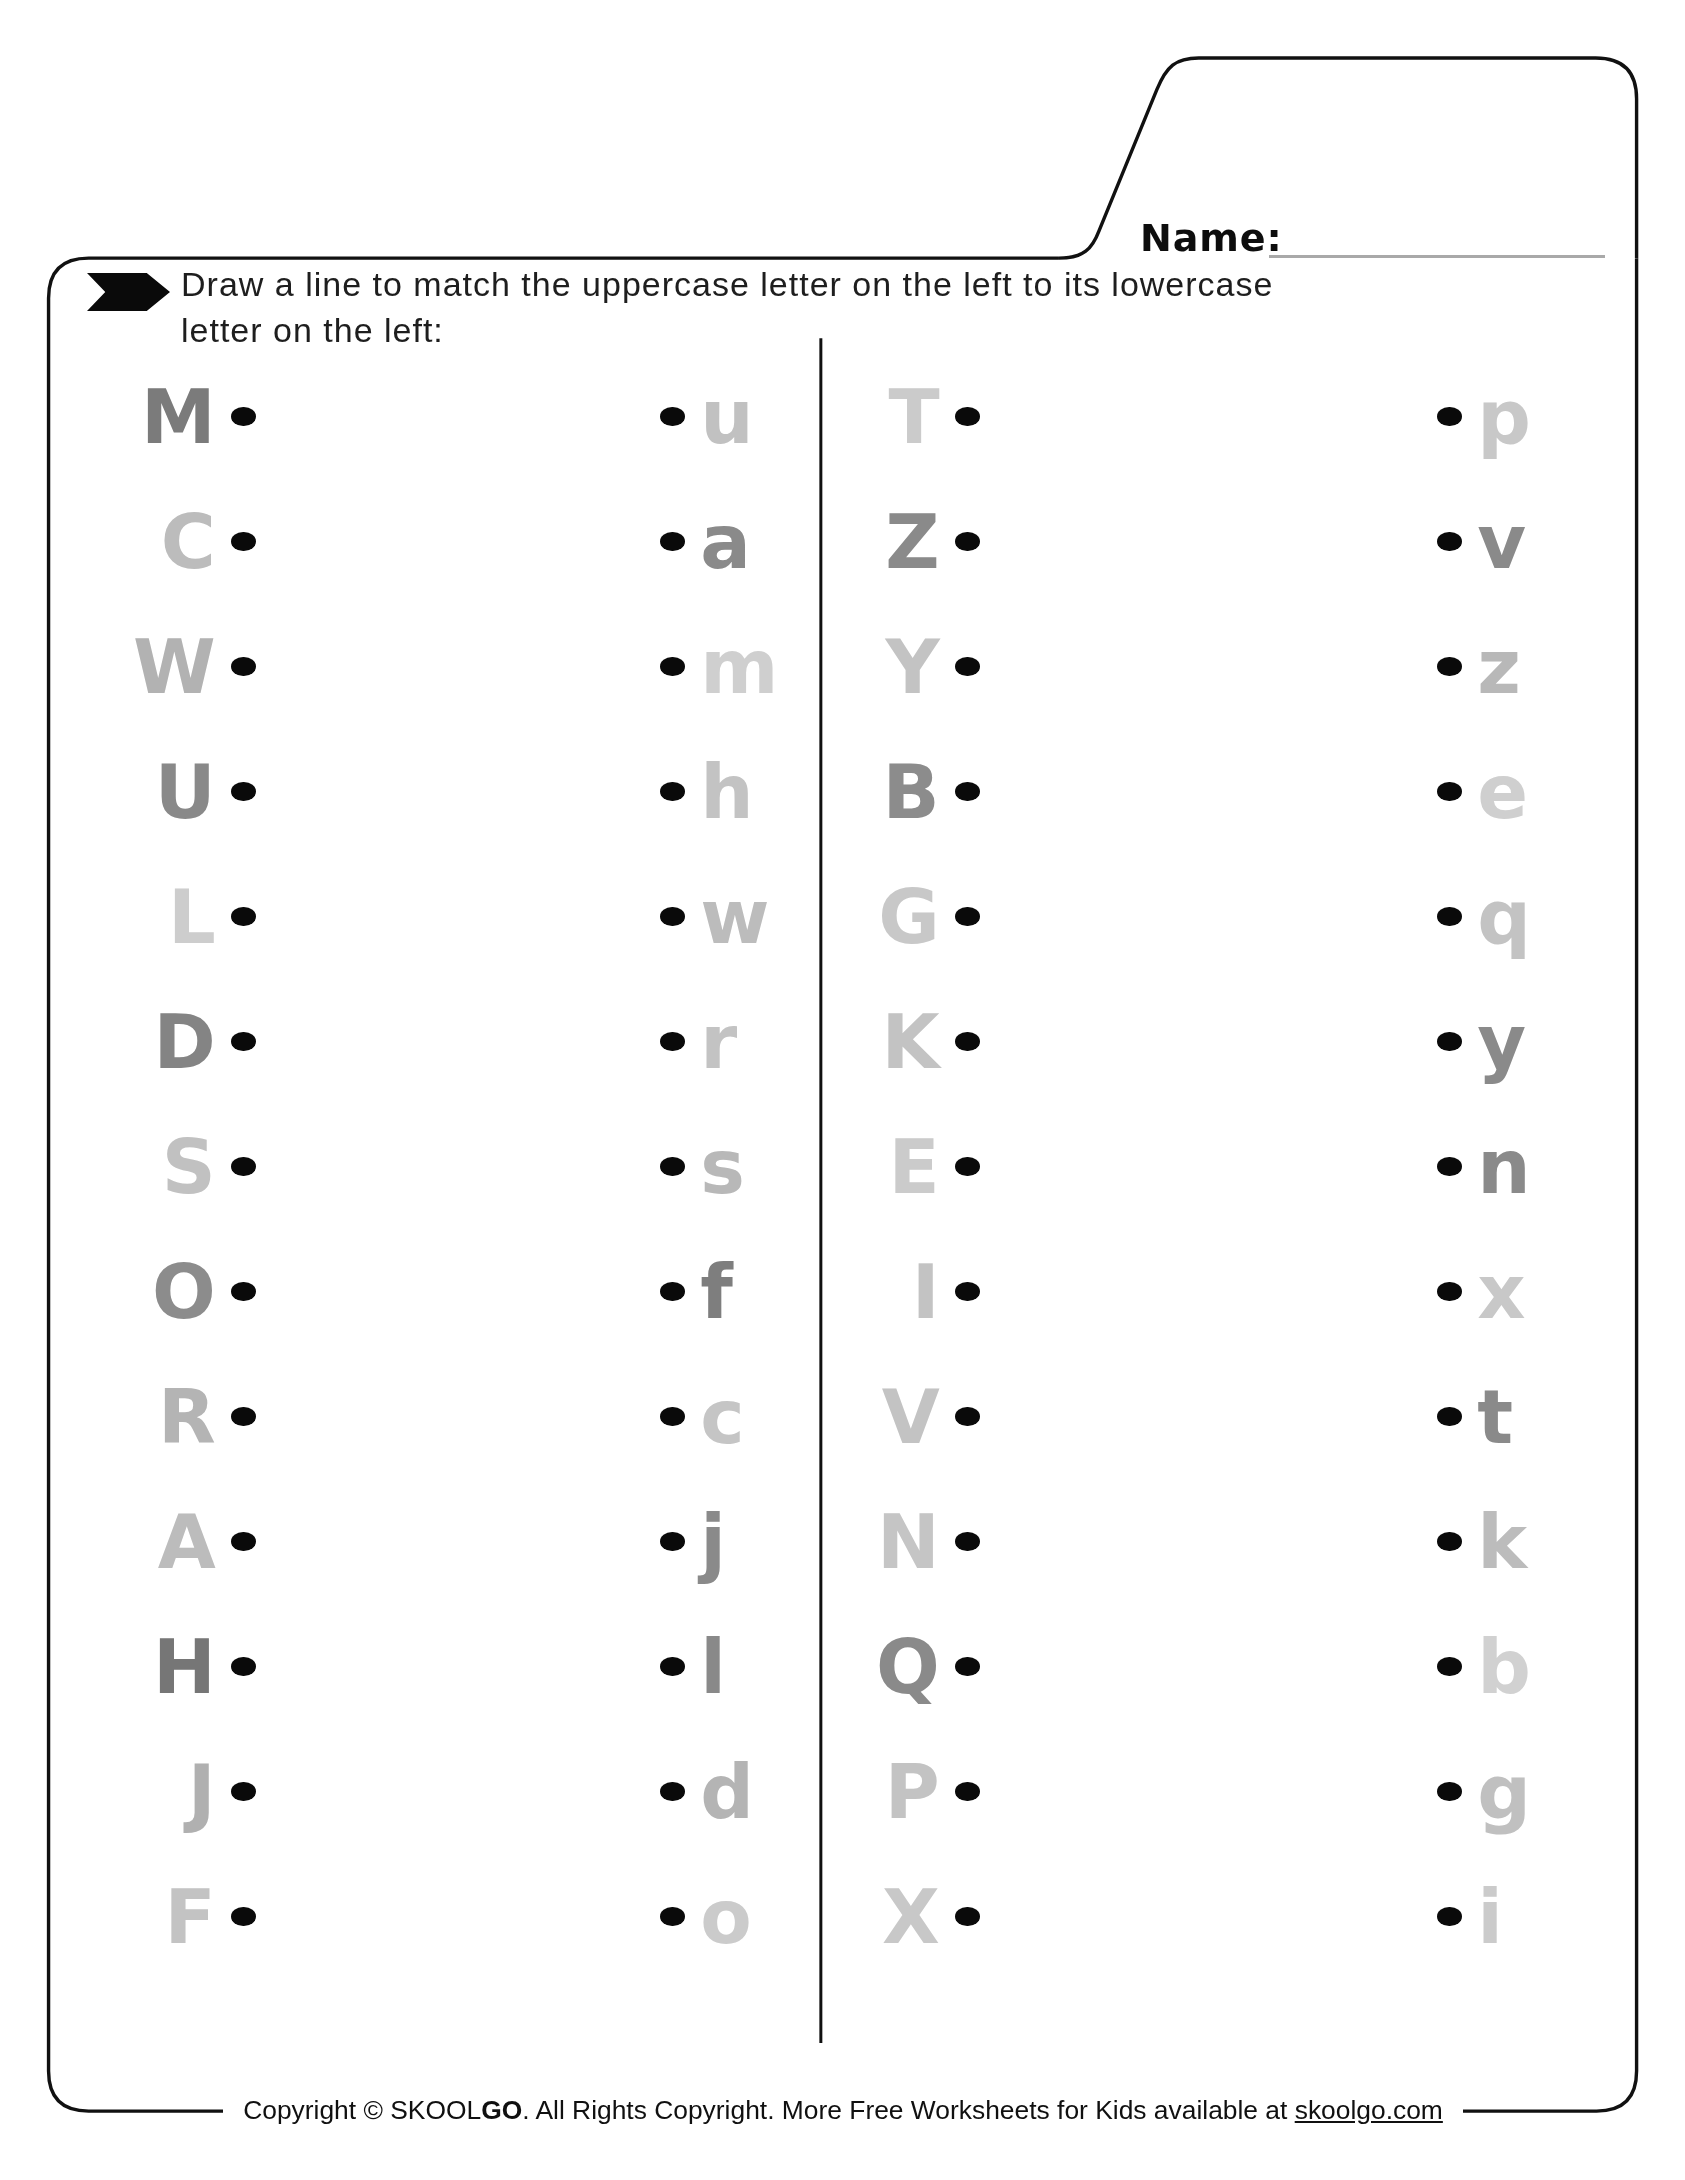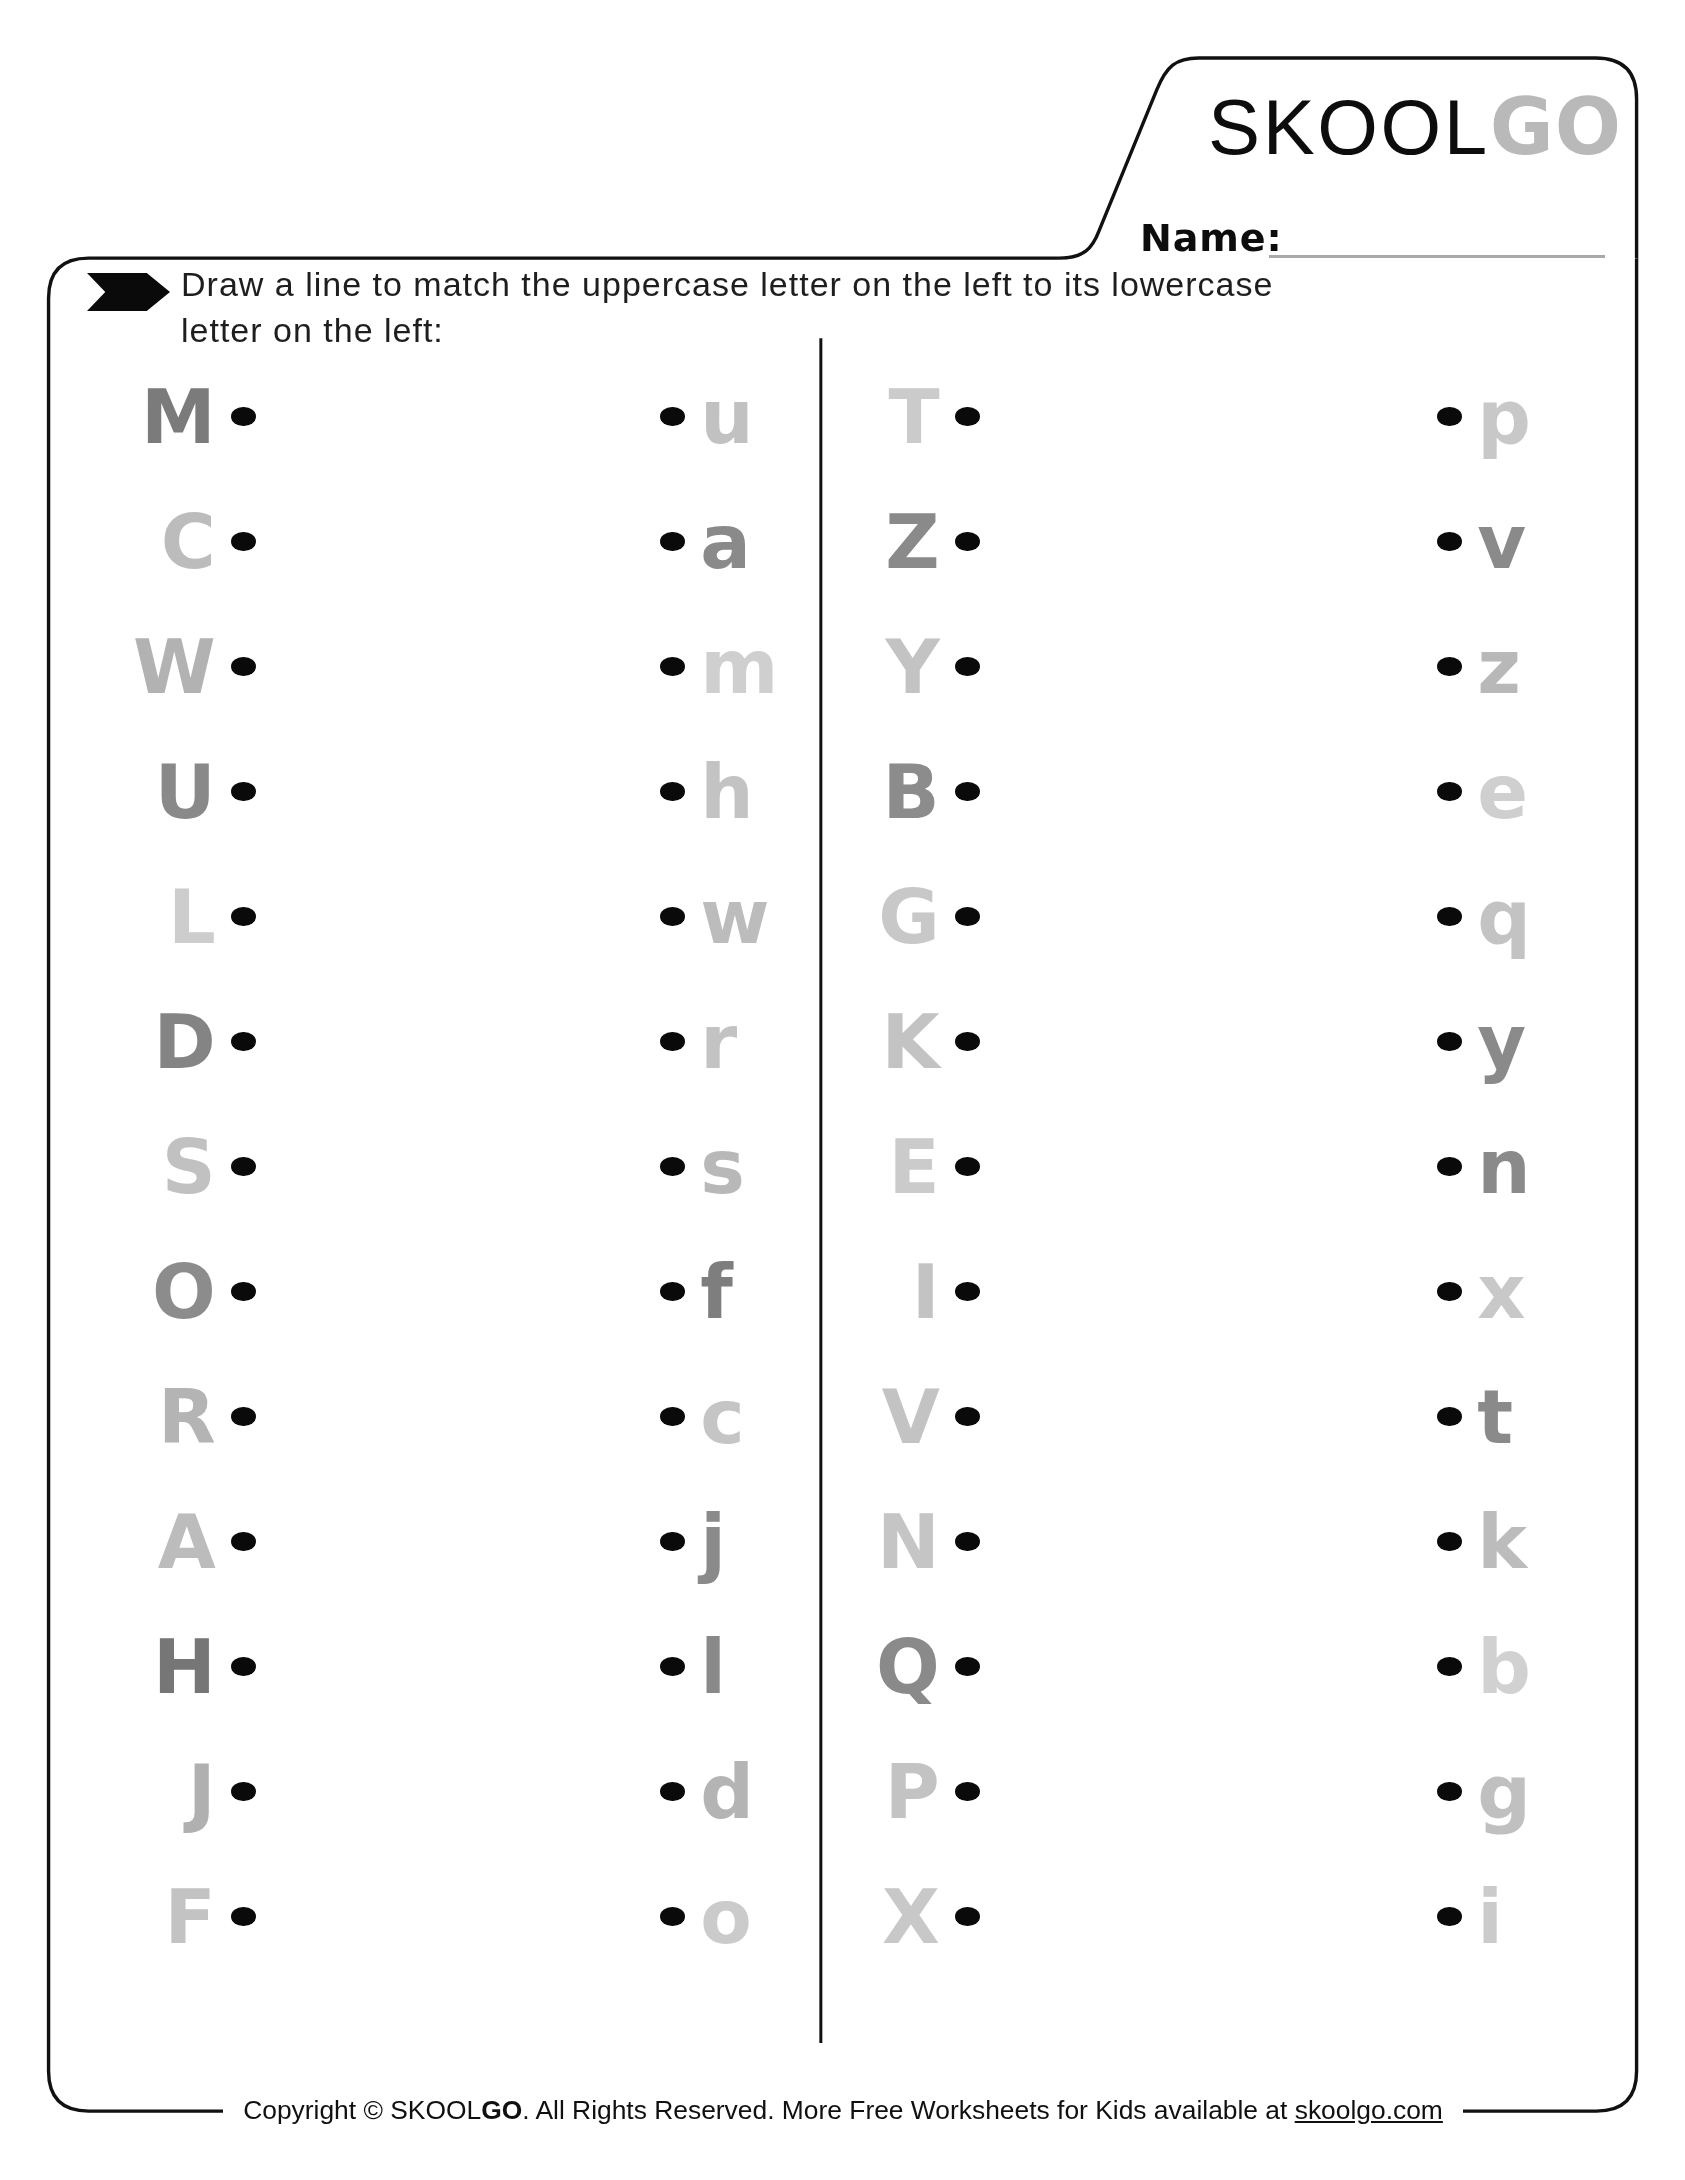--- a/index.html
+++ b/index.html
@@ -57,23 +57,20 @@
   <svg class="border-svg" viewBox="0 0 1979 2560">
 
     <path d="M 1243 303 L 104 303 Q 57 303 57 350 L 57 2431 Q 57 2478 104 2478 L 1874 2478 Q 1921 2478 1921 2431 L 1921 303" fill="none" stroke="#111111" stroke-width="4"></path>
 
     <path d="M 1243 303 C 1272 303 1282 292 1290 271 L 1358 105 C 1369 78 1380 68 1407 68 L 1873 68 C 1905 68 1921 84 1921 116 L 1921 303" fill="#ffffff" stroke="#111111" stroke-width="4"></path>
 
     <line x1="963.5" y1="397" x2="963.5" y2="2398" stroke="#111111" stroke-width="3.5"></line>
   </svg>
 
 
-  <div class="logo">
-    <span class="logo-skool">SKOOL</span><span class="logo-go">GO</span>
-  </div>
 
   <div class="name-label">Name:</div>
   <div class="name-line"></div>
 
   <div class="arrow-bullet"></div>
   <div class="instruction">
     <div>Draw a line to match the uppercase letter on the left to its lowercase</div>
     <div>letter on the left:</div>
   </div>
 
@@ -288,17 +285,17 @@
         <span class="dot" style="background: rgb(10, 10, 10);"></span>
         <span class="letter" style="color: rgb(192, 192, 192);">g</span>
       </div>
       <div class="match-row">
         <span class="dot" style="background: rgb(10, 10, 10);"></span>
         <span class="letter" style="color: rgb(203, 203, 203);">i</span>
       </div>
     </div>
 
   <div class="footer">
-    <span class="footer-inner"><span>Copyright © </span><span>SKOOL</span><span class="footer-bold">GO</span><span>. All Rights Reserved. More Free Worksheets for Kids available at </span><span class="footer-link">skoolgo.com</span></span>
+    <span class="footer-inner"><span>Copyright © </span><span>SKOOL</span><span class="footer-bold">GO</span><span>. All Rights Copyright. More Free Worksheets for Kids available at </span><span class="footer-link">skoolgo.com</span></span>
   </div>
 
 </div>
 
 
 </body></html>

